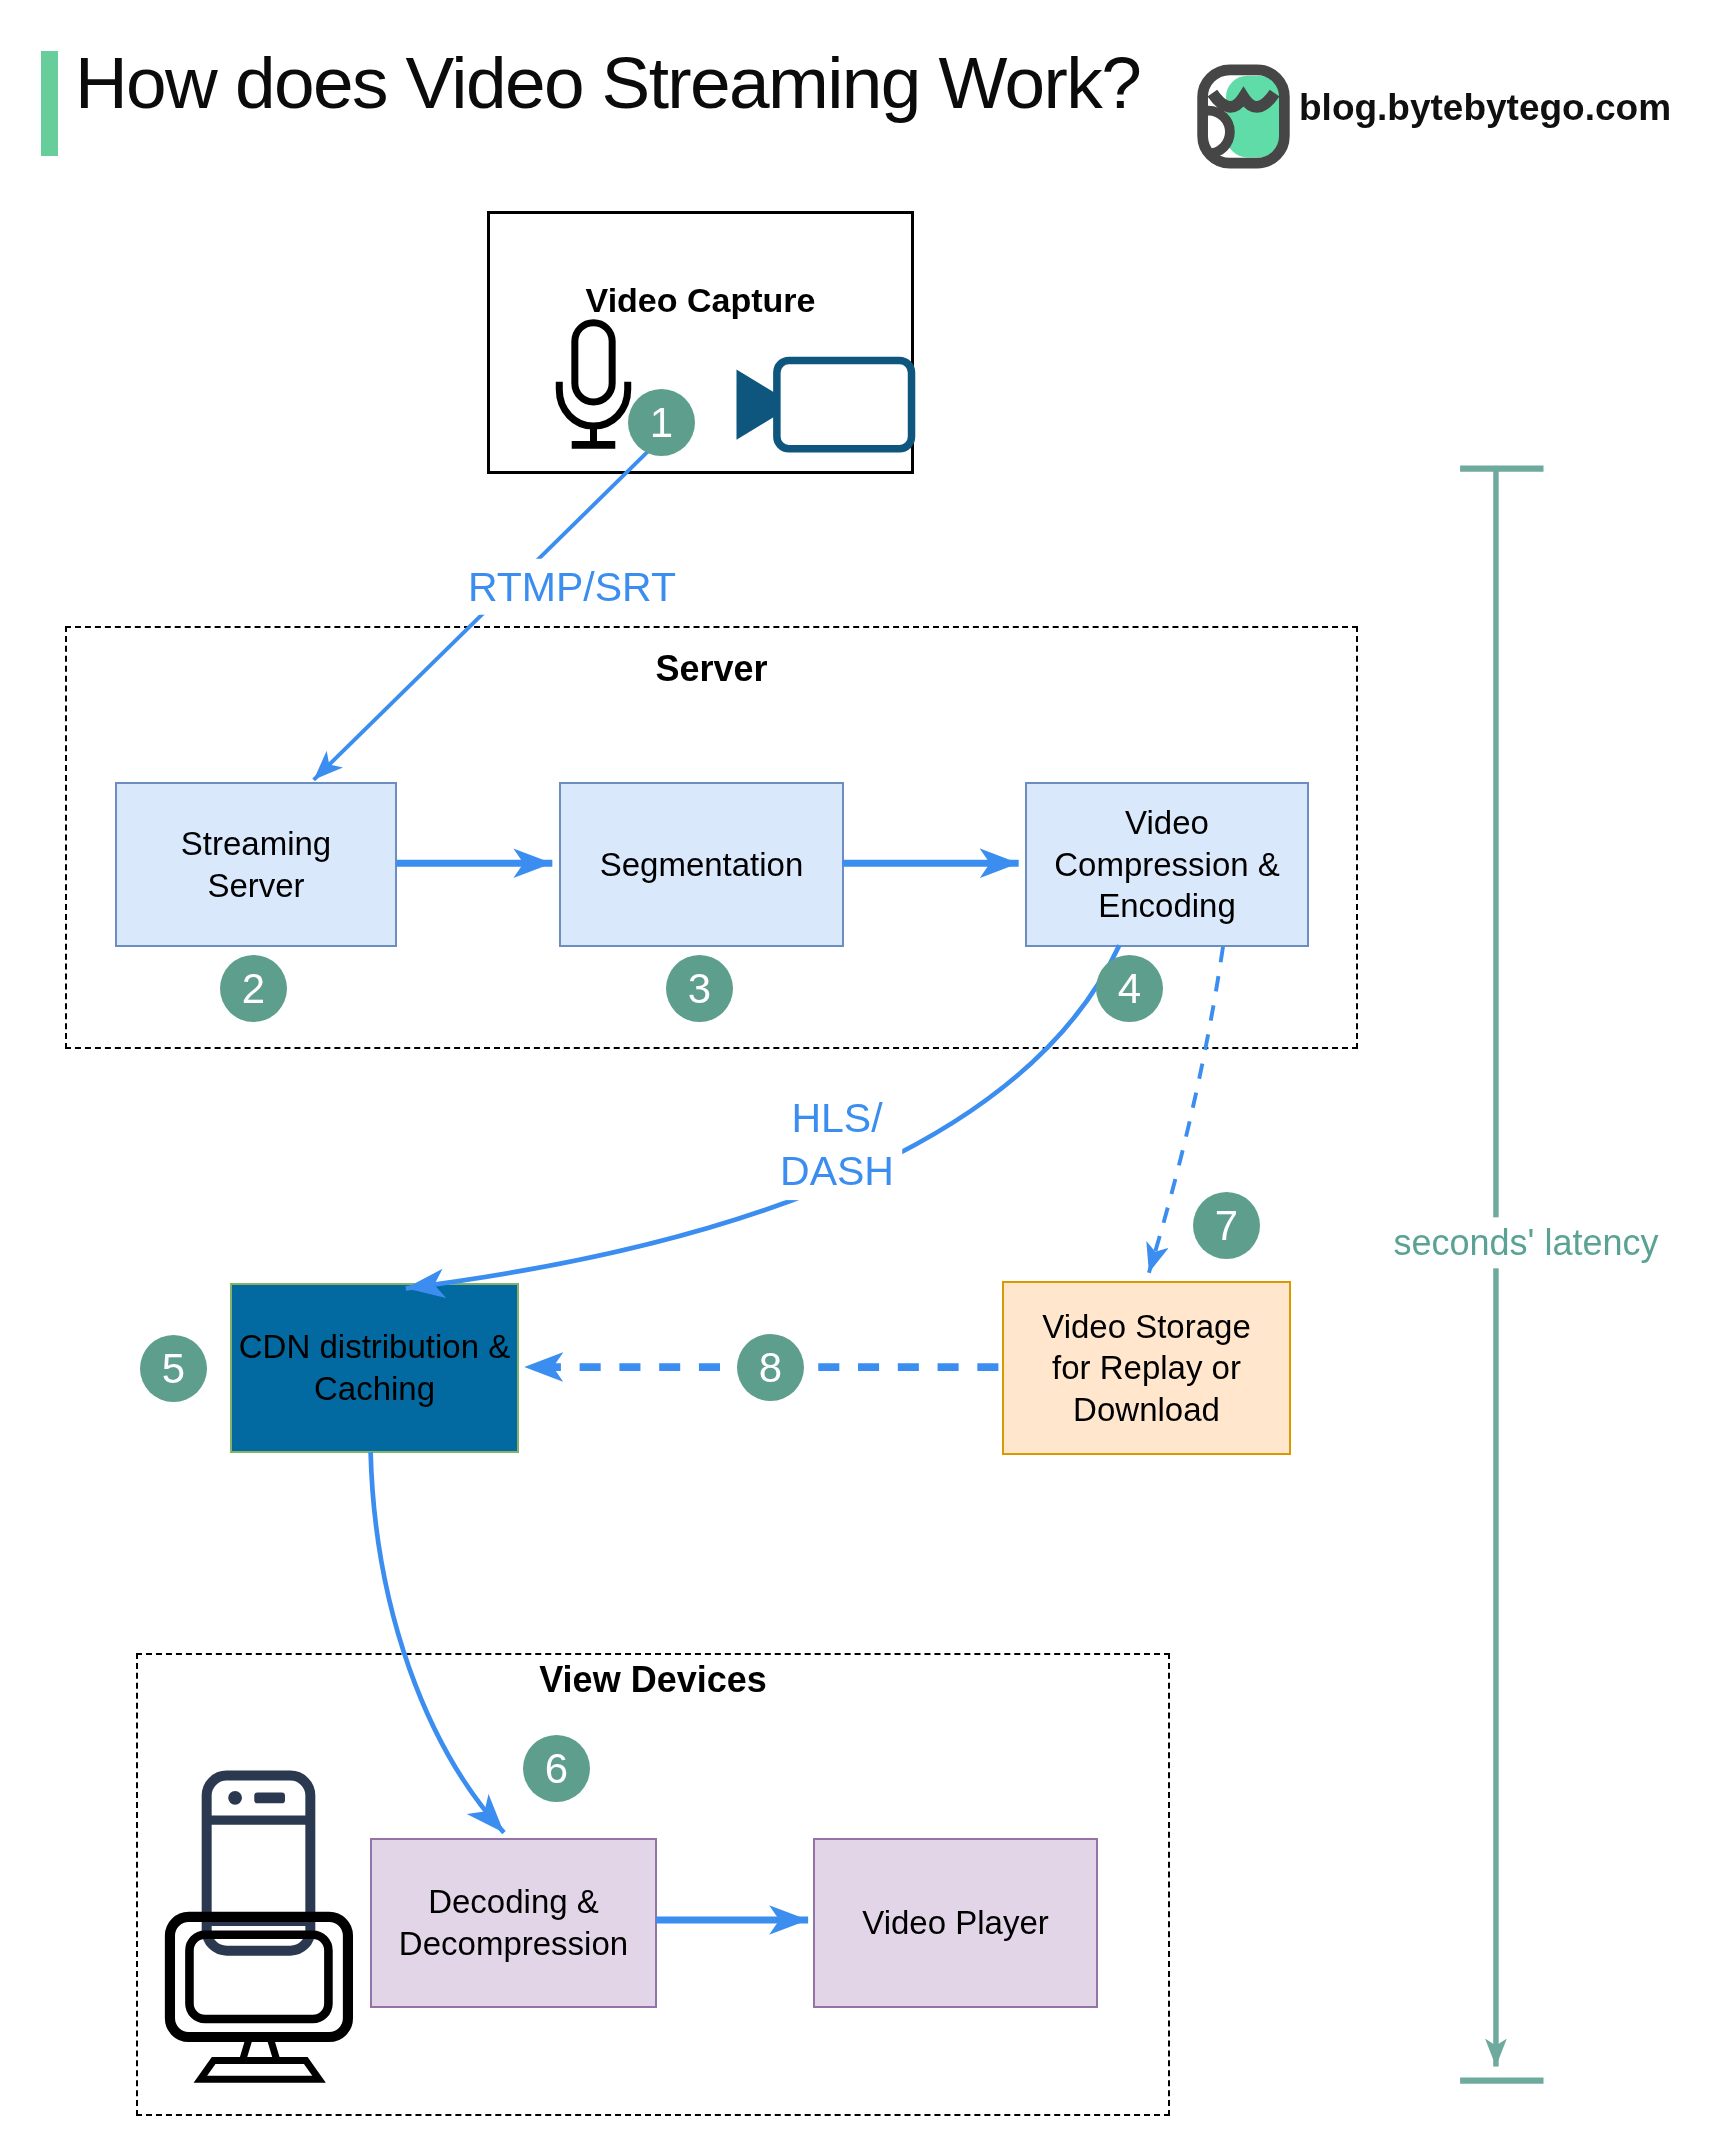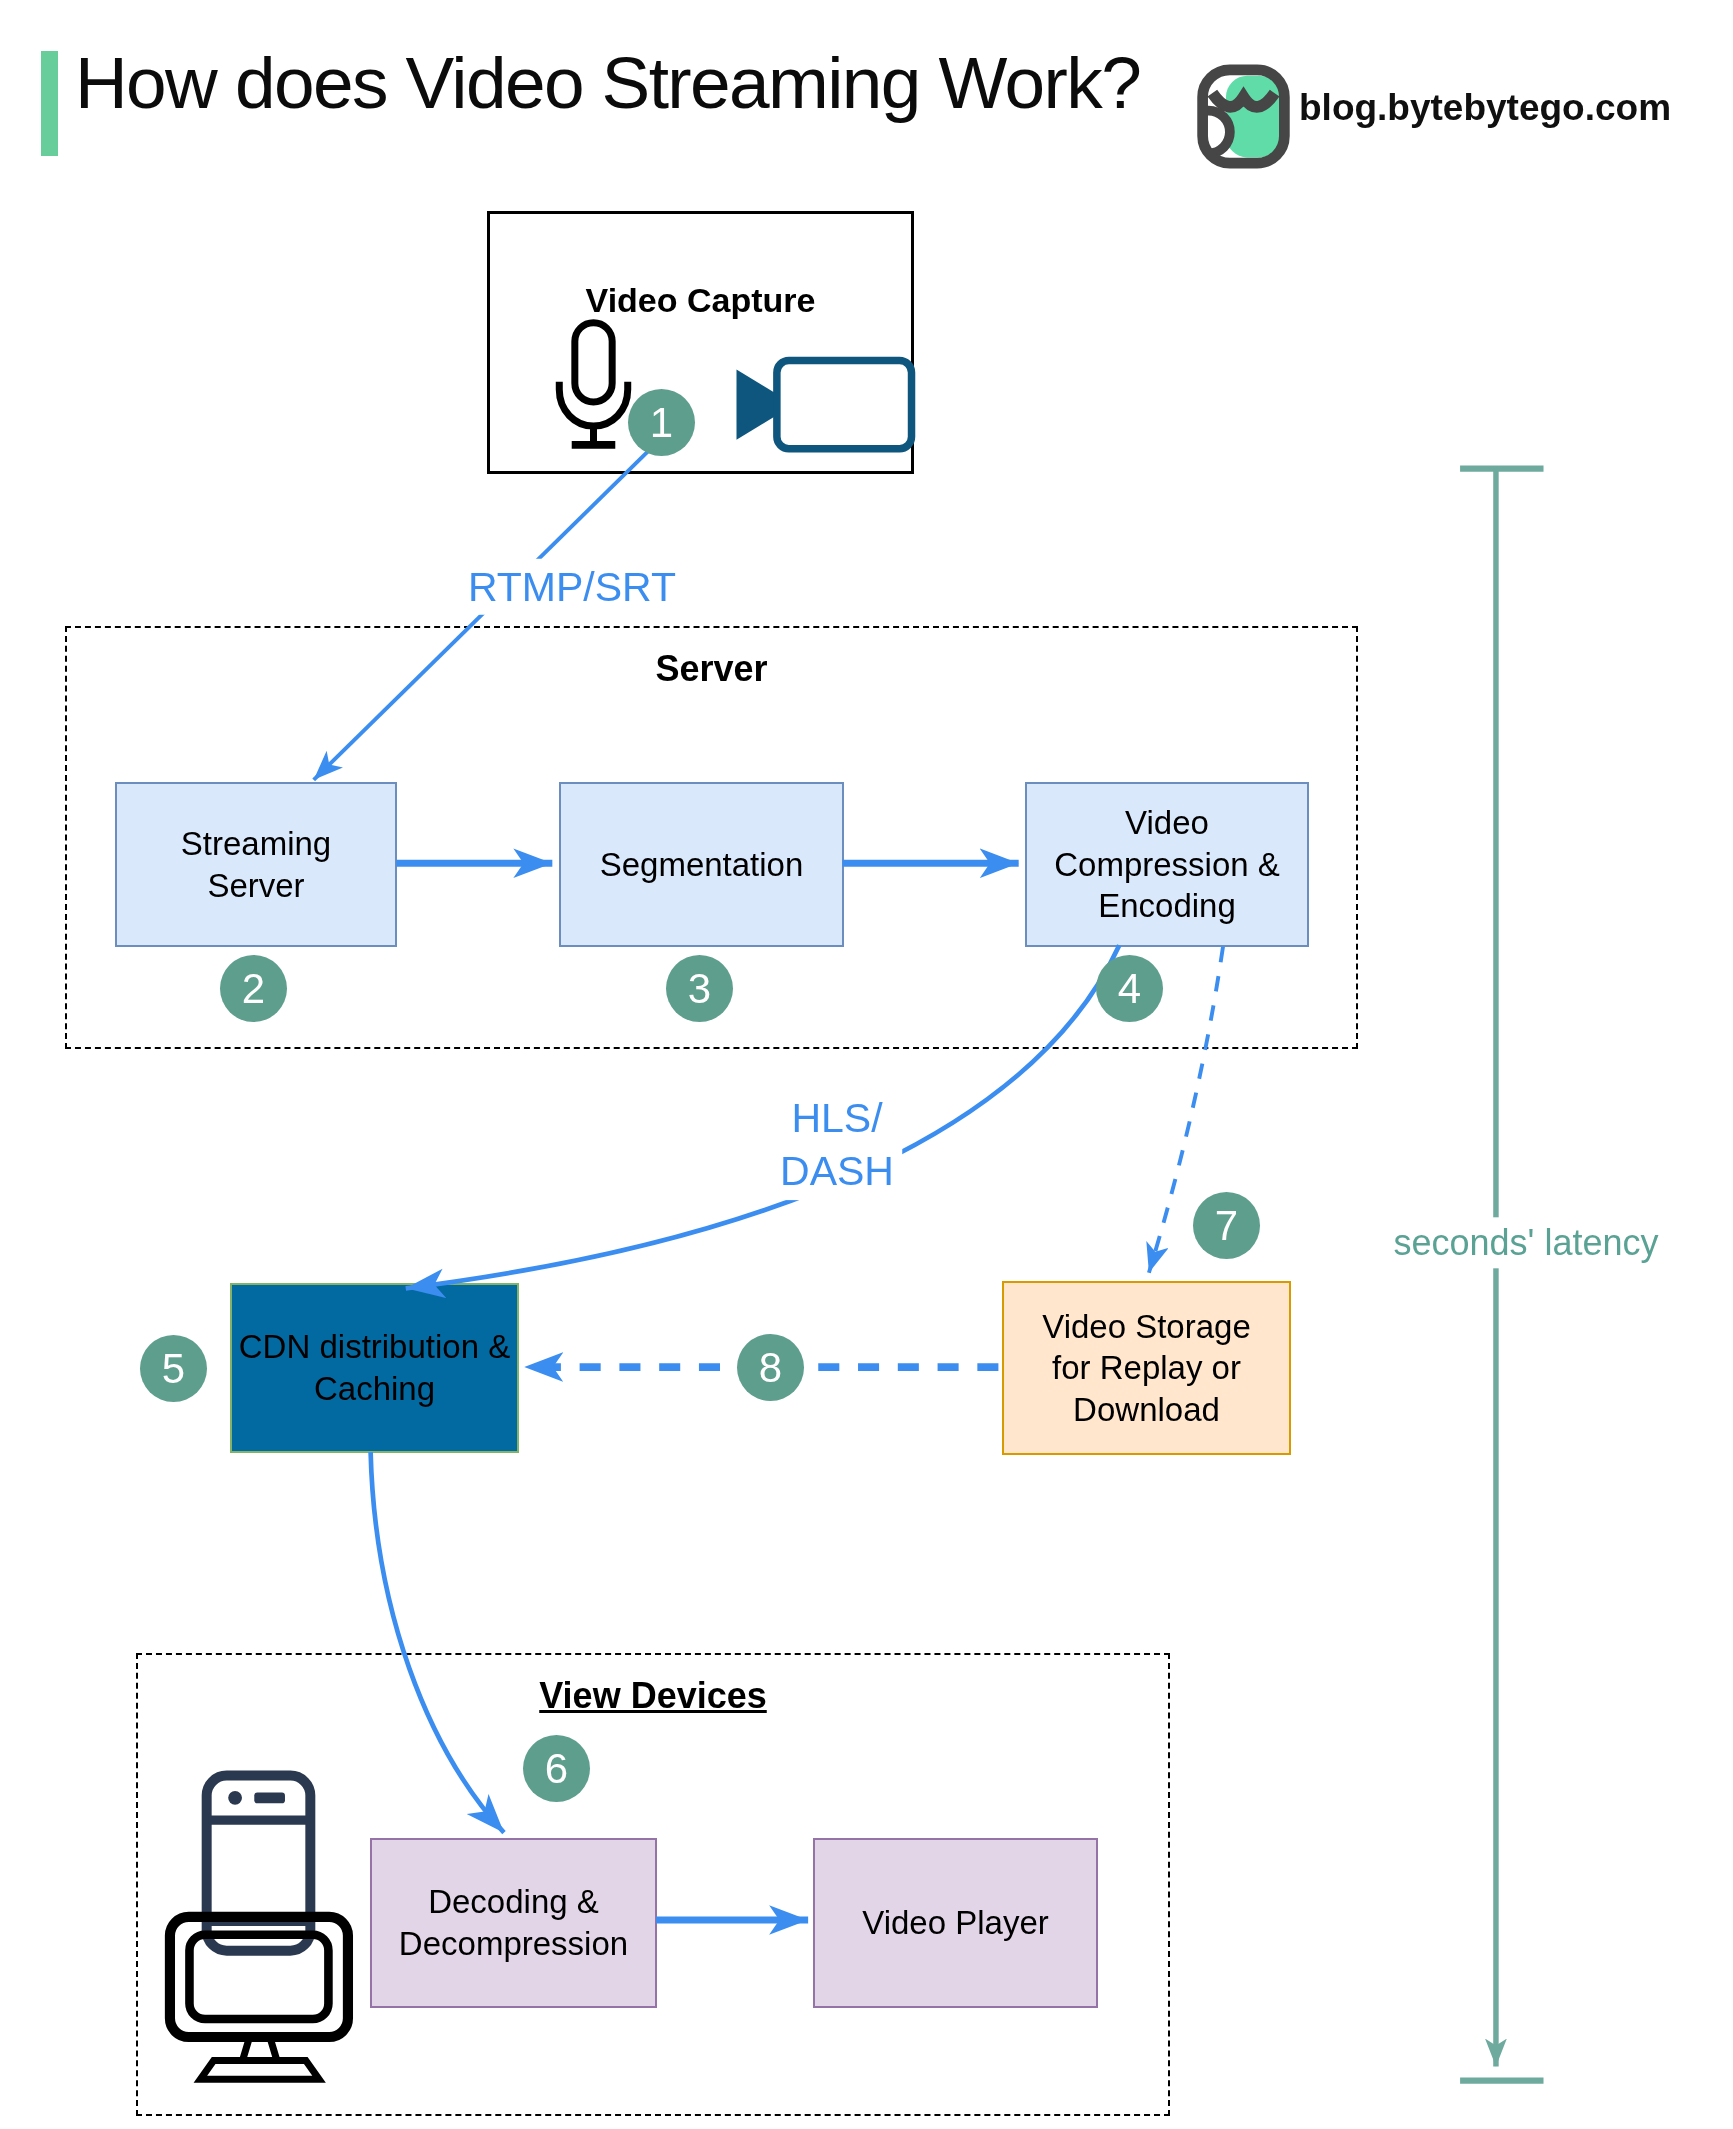--- a/index.html
+++ b/index.html
@@ -97,21 +97,21 @@
   </div>
 
   <div class="node green" style="left:230px;top:1283px;width:285px;height:166px;">
     <span style="max-width:273px;">CDN distribution &amp; Caching</span>
   </div>
   <div class="node orange" style="left:1002px;top:1281px;width:285px;height:170px;">
     <span style="max-width:242px;">Video Storage for Replay or Download</span>
   </div>
 
   <div class="group" style="left:136px;top:1653px;width:1030px;height:459px;">
-    <div class="group-label" style="top:20px;text-decoration:underline;">View Devices</div>
+    <div class="group-label" style="top:4px;">View Devices</div>
   </div>
   <div class="icon" style="left:199px;top:1769px;">
     <svg width="119" height="189" viewBox="0 0 155 245">
       <rect x="10" y="8" width="135" height="228" rx="26" fill="none" stroke="#2A3950" stroke-width="13"></rect>
       <line x1="13" y1="66" x2="142" y2="66" stroke="#2A3950" stroke-width="12"></line>
       <line x1="13" y1="198" x2="142" y2="198" stroke="#2A3950" stroke-width="12"></line>
       <circle cx="47" cy="37" r="9" fill="#2A3950"></circle>
       <rect x="72" y="30" width="40" height="14" rx="4" fill="#2A3950"></rect>
     </svg>
   </div>

